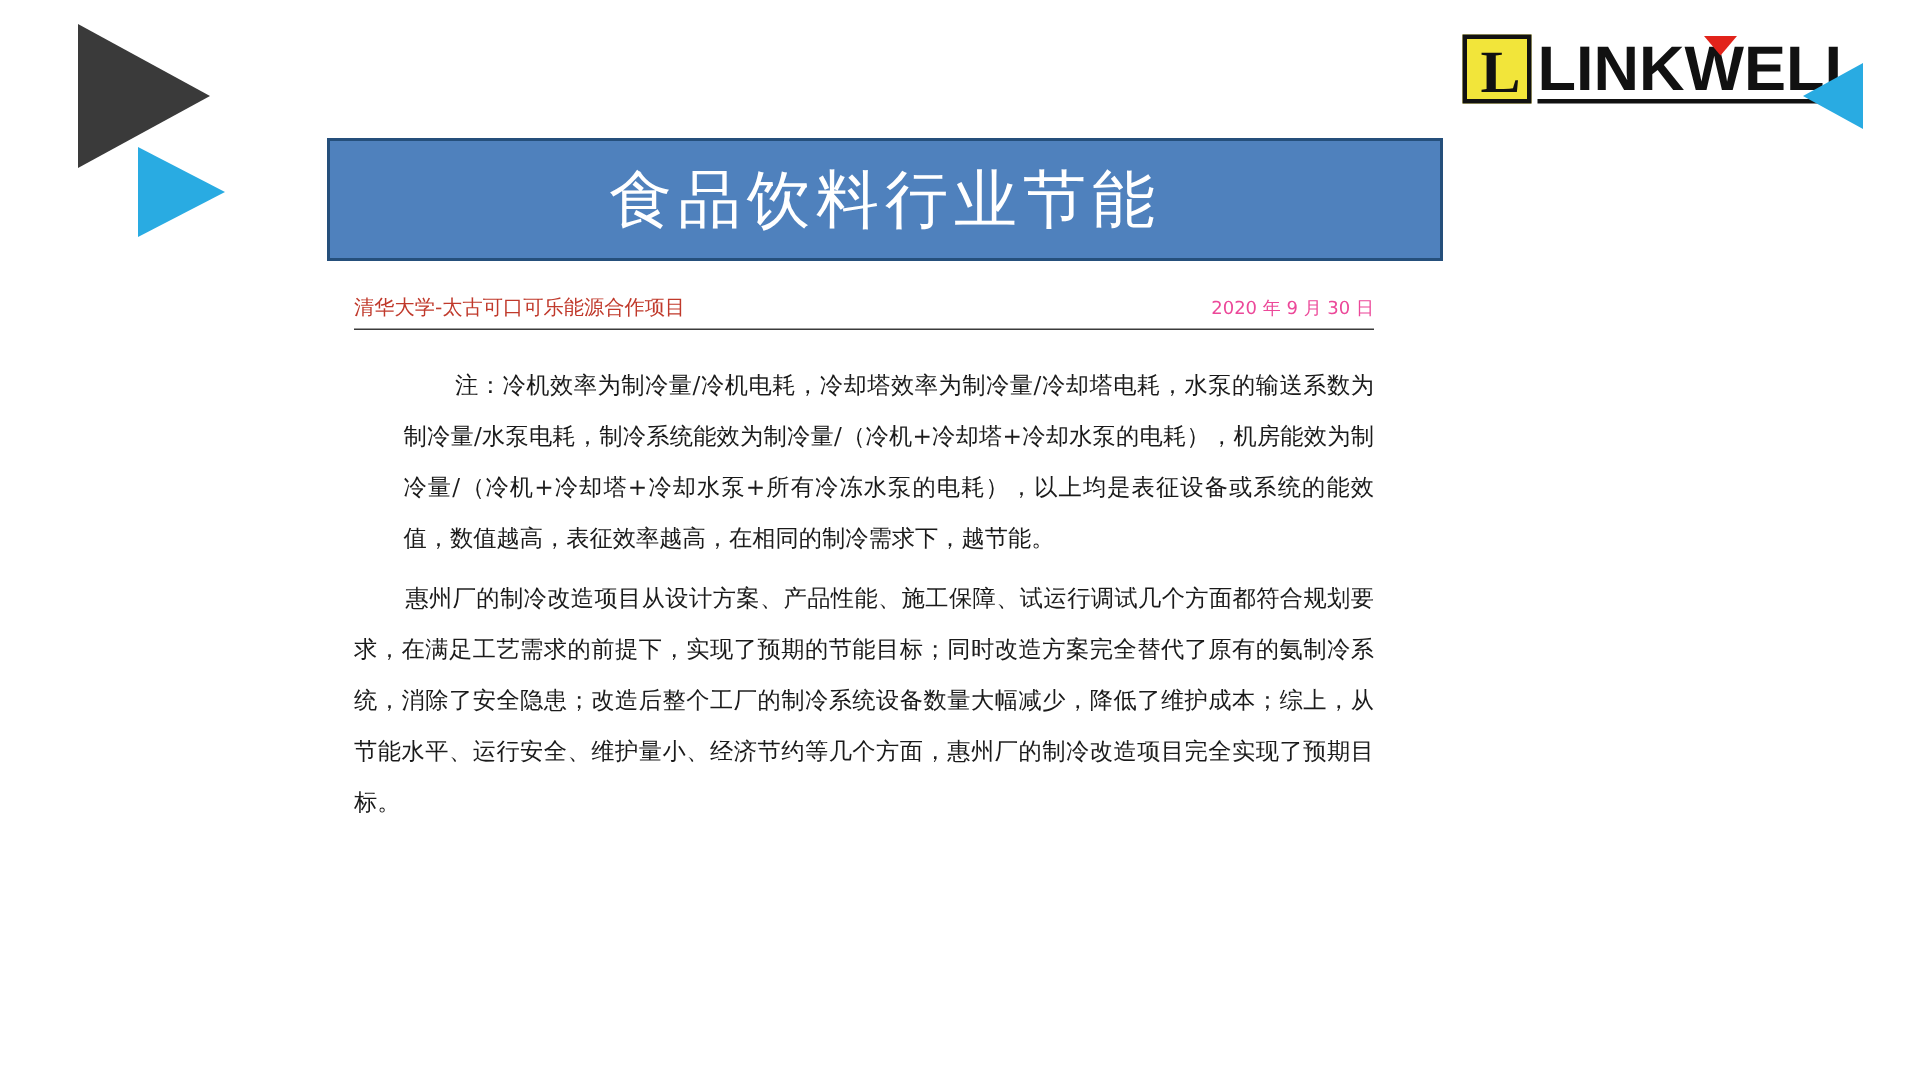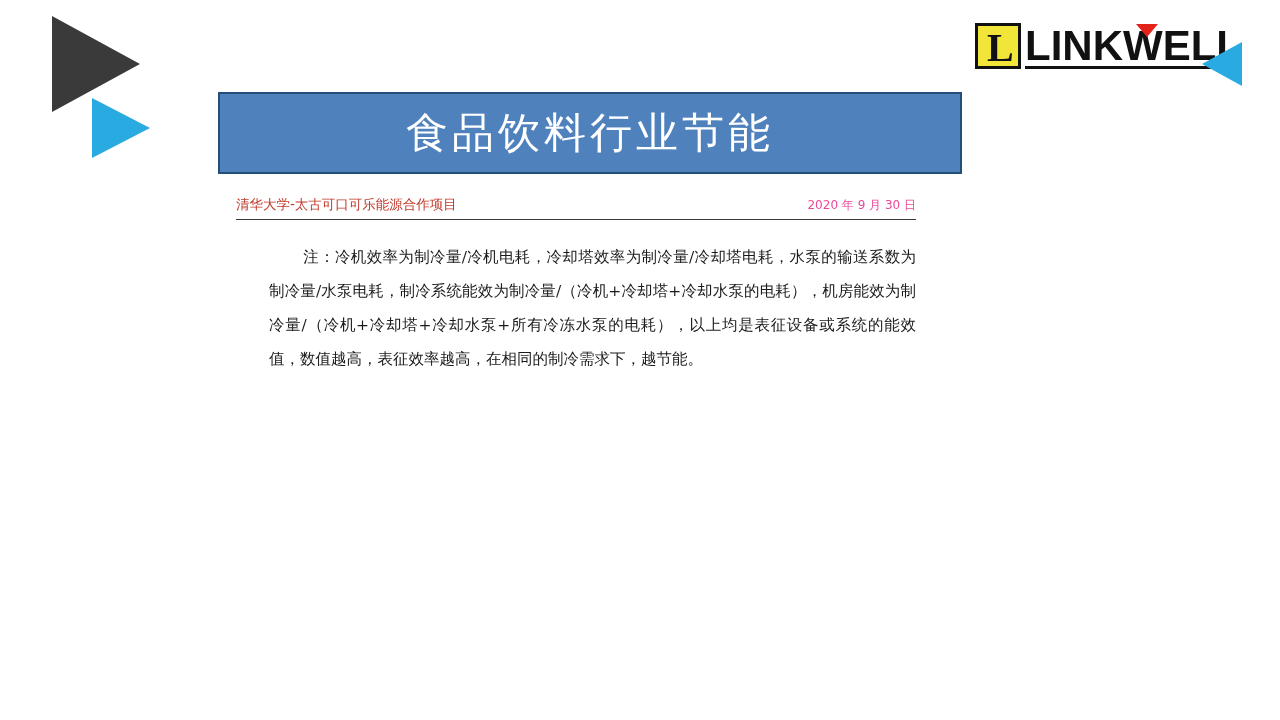--- a/index.html
+++ b/index.html
@@ -198,13 +198,14 @@
 
 <div class="doc">
   <div class="doc-header">
     <div class="doc-header-left">清华大学-太古可口可乐能源合作项目</div>
     <div class="doc-header-right">2020 年 9 月 30 日</div>
   </div>
 
   <p class="doc-para first kai"><span class="indent"></span><span>注：冷机效率为制冷量/冷机电耗，冷却塔效率为制冷量/冷却塔电耗，水泵的输送系数为制冷量/水泵电耗，制冷系统能效为制冷量/（冷机+冷却塔+冷却水泵的电耗），机房能效为制冷量/（冷机+冷却塔+冷却水泵+所有冷冻水泵的电耗），以上均是表征设备或系统的能效值，数值越高，表征效率越高，在相同的制冷需求下，越节能。</span></p>
 
 
+  <p class="doc-para"><span class="indent"></span><span>惠州厂的制冷改造项目从设计方案、产品性能、施工保障、试运行调试几个方面都符合规划要求，在满足工艺需求的前提下，实现了预期的节能目标；同时改造方案完全替代了原有的氨制冷系统，消除了安全隐患；改造后整个工厂的制冷系统设备数量大幅减少，降低了维护成本；综上，从节能水平、运行安全、维护量小、经济节约等几个方面，惠州厂的制冷改造项目完全实现了预期目标。</span></p>
 </div>
 
 </body></html>

